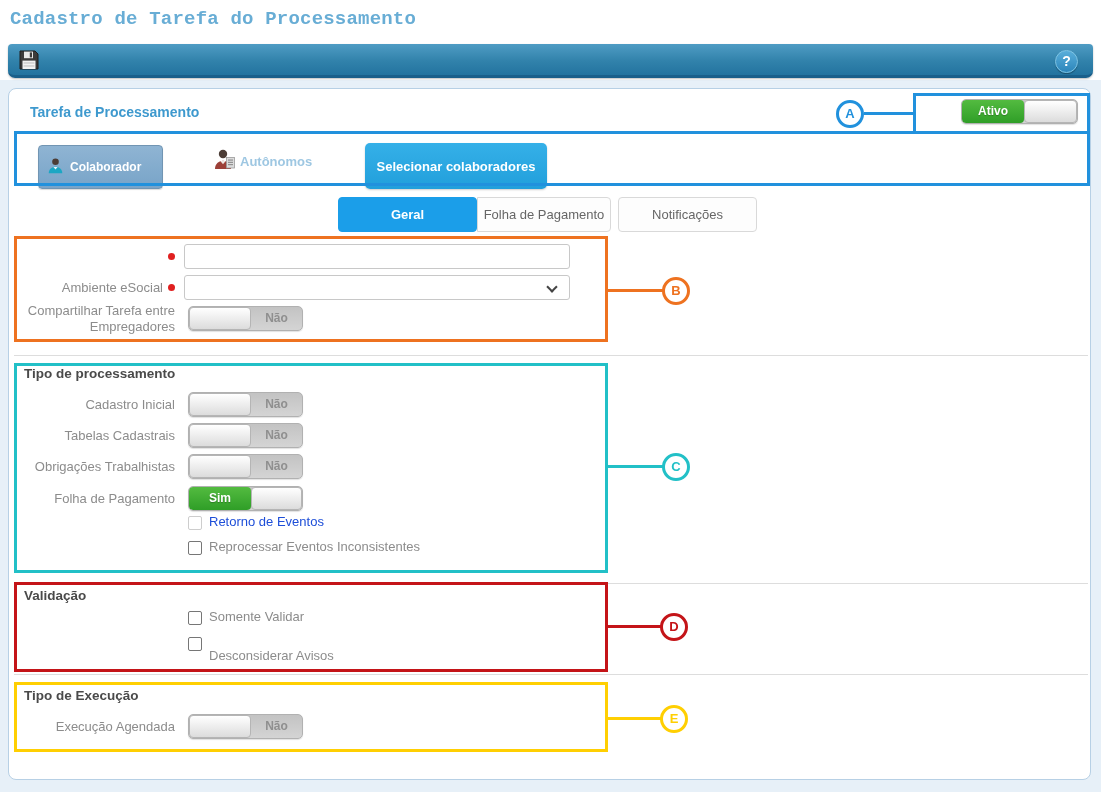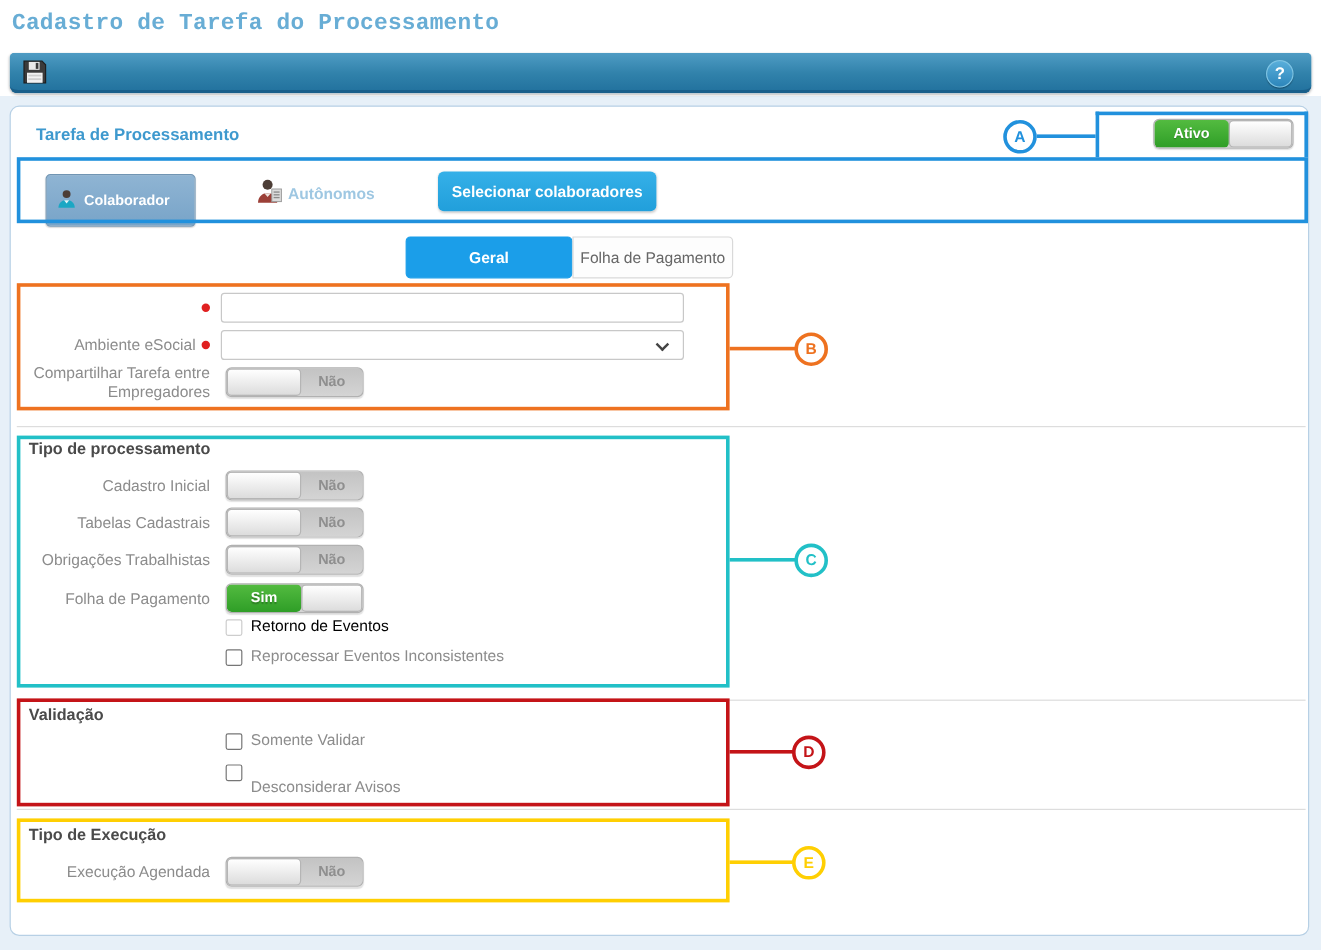--- a/index.html
+++ b/index.html
@@ -42,21 +42,21 @@
   .toggle.on .knob { flex:1; width:auto; }
   .toggle.ativo { width:117px; }
 
   
   .colab-btn { left:38px; top:145px; width:125px; height:44px;
     background:linear-gradient(180deg,#8fb4d3,#78a4c8); border:1px solid #7195b3; border-radius:4px;
     color:#fff; font-size:12px; font-weight:bold; display:flex; align-items:center; gap:6px;
     padding-left:8px; cursor:pointer; z-index:2; box-shadow:0 1px 1px rgba(0,0,0,.15); }
   .auto-link { left:213px; top:147px; display:flex; align-items:center; gap:3px; cursor:pointer; z-index:2; }
   .auto-link span.lbl { color:#9ec7e2; font-size:13px; font-weight:bold; }
-  .select-colab-btn { left:365px; top:143px; width:182px; height:33px;
+  .select-colab-btn { left:365px; top:143px; width:182px; height:46px;
     background:linear-gradient(180deg,#35b0e8,#219fdb); border:none; border-radius:5px;
     color:#fff; font-size:13px; font-weight:bold; font-family:"Liberation Sans",sans-serif;
     cursor:pointer; z-index:2; box-shadow:0 1px 2px rgba(0,0,0,.2); }
 
   
   .tab { position:absolute; top:197px; height:35px; background:#fdfdfd; border:1px solid #d9d9d9;
     border-radius:4px; color:#666; font-size:13px; text-align:center; line-height:33px;
     cursor:pointer; z-index:2; }
   .tab.active { background:#1b9ee9; border-color:#1b9ee9; color:#fff; font-weight:bold; }
   .tab-geral { left:338px; width:139px; }
@@ -74,21 +74,21 @@
   .chev { position:absolute; right:13px; top:7px; width:8px; height:8px;
     border-right:2px solid #444; border-bottom:2px solid #444; transform:rotate(45deg); }
 
   .sec-header { position:absolute; left:24px; font-size:13.5px; font-weight:bold; color:#4a4a4a; z-index:2; }
   .divider { position:absolute; left:14px; width:1074px; height:1px; background:#ddd; z-index:1; }
 
   .cb { position:absolute; left:188px; width:14px; height:14px; border:1px solid #767676;
     border-radius:2px; background:#fff; cursor:pointer; z-index:2; }
   .cb.disabled { border-color:#cdcdcd; cursor:default; }
   .cbl { position:absolute; left:209px; font-size:13px; color:#8c8c8c; z-index:2; }
-  .cbl.disabled { color:#000000; }
+  .cbl.disabled { color:#1d4ed8; }
 
   
   .ann-rect { position:absolute; border-style:solid; border-width:3px; z-index:6; pointer-events:none; }
   .ann-line { position:absolute; height:3px; z-index:6; pointer-events:none; }
   .ann-circle { position:absolute; width:28px; height:28px; border-radius:50%; background:#fff;
     border-style:solid; border-width:3px; font-size:13px; font-weight:bold; text-align:center;
     line-height:22px; z-index:7; pointer-events:none; }
   .c-blue   { border-color:#2191dd; color:#2191dd; }
   .c-orange { border-color:#ee7220; color:#ee7220; }
   .c-cyan   { border-color:#22c0c7; color:#22c0c7; }
@@ -152,20 +152,21 @@
         <rect x="15" y="14.8" width="5" height="1.1" fill="#8a8a8a"></rect>
         <rect x="15" y="17.1" width="5" height="1.1" fill="#8a8a8a"></rect>
       </svg>
     </span>
     <span class="lbl">Autônomos</span>
   </div>
   <button class="abs select-colab-btn">Selecionar colaboradores</button>
 
   <div class="tab tab-geral active">Geral</div>
   <div class="tab tab-folha">Folha de Pagamento</div>
+  <div class="tab tab-notif">Notificações</div>
 
   <span class="req-dot" style="left:168px; top:253px;"></span>
   <input class="txt" style="top: 244px;" value="">
 
   <div class="flabel" style="left:15px; top:275px; width:148px; line-height:25px;">Ambiente eSocial</div>
   <span class="req-dot" style="left:168px; top:284px;"></span>
   <div class="sel" style="top:275px;">
     <span class="chev"></span>
   </div>
 

